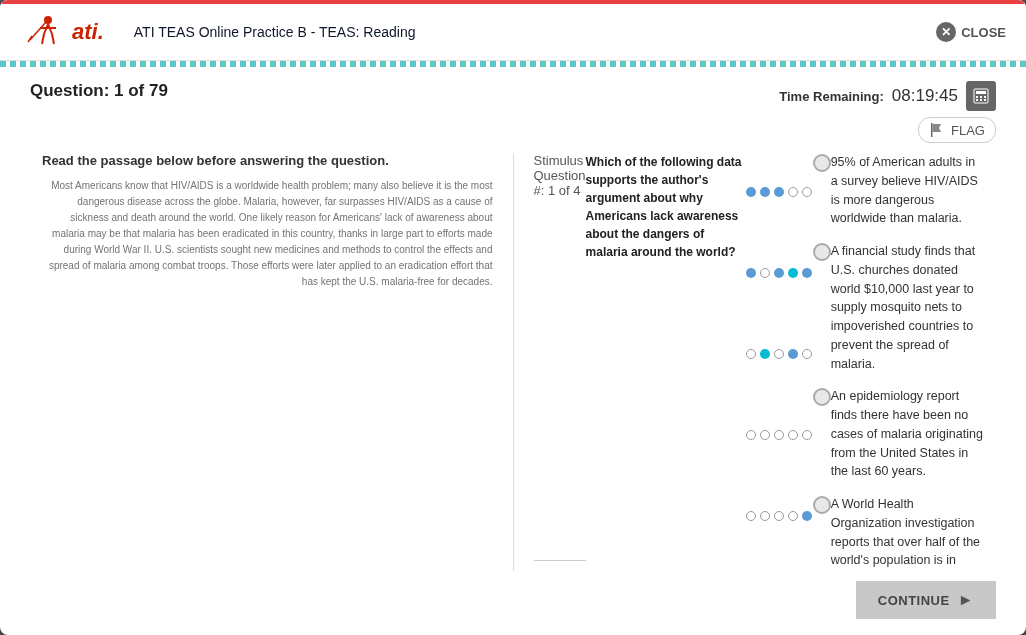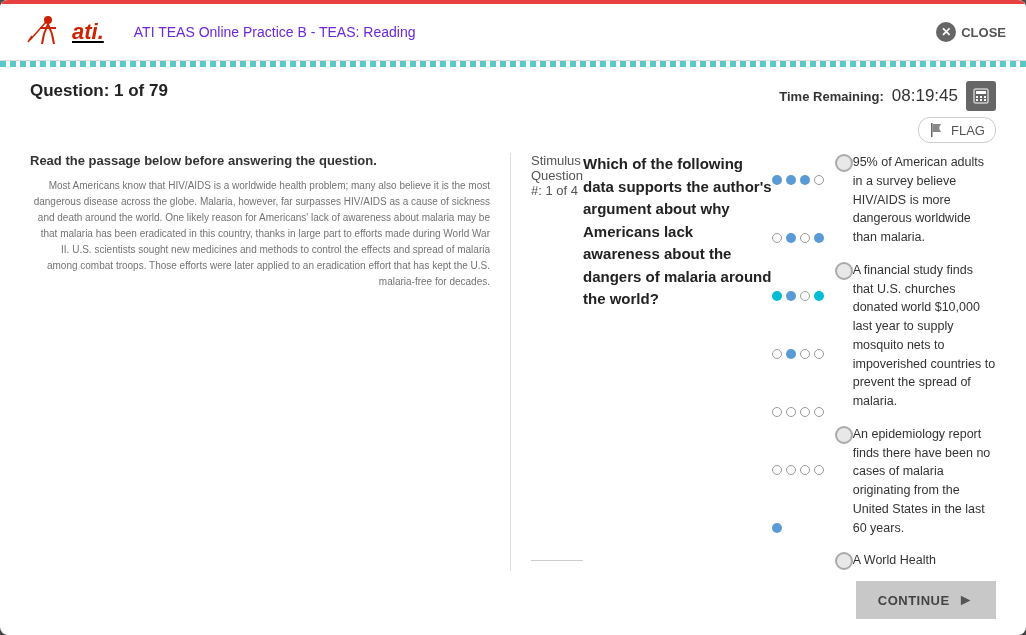--- a/index.html
+++ b/index.html
@@ -26,32 +26,31 @@
       border-top: 4px solid #e84040;
       display: flex;
       align-items: center;
       padding: 8px 20px;
       border-bottom: 1px solid #ddd;
     }
     .logo-area {
       display: flex;
       align-items: center;
       margin-right: 30px;
-      text-decoration: underline;
     }
     .logo-text {
       color: #cc2200;
       font-size: 22px;
       font-weight: bold;
       font-style: italic;
     }
     .header-title {
       flex: 1;
       font-size: 14px;
-      color: #6d28d9;
+      color: #0f172a;
       font-weight: normal;
     }
     .close-btn {
       display: flex;
       align-items: center;
       gap: 5px;
       color: #555;
       font-size: 13px;
       font-weight: bold;
       cursor: pointer;
@@ -137,21 +136,21 @@
       background: #fff;
       padding: 4px 10px;
       border-radius: 12px;
       cursor: pointer;
       font-size: 13px;
       color: #555;
     }
     .content-area {
       display: flex;
       flex: 1;
-      padding: 0 30px;
+      padding: 0 42px;
       gap: 20px;
       overflow: hidden;
     }
     .left-panel {
       flex: 1;
       max-width: 460px;
       overflow-y: auto;
     }
     .passage-instruction {
       font-size: 13px;
@@ -174,21 +173,21 @@
       overflow-y: auto;
     }
     .stimulus-header {
       font-size: 13px;
       color: #555;
       margin-bottom: 10px;
       padding-bottom: 6px;
       border-bottom: 1px solid #ccc;
     }
     .stimulus-question {
-      font-size: 15px;
+      font-size: 12px;
       font-weight: bold;
       color: #222;
       margin-bottom: 12px;
       line-height: 1.5;
     }
     .progress-dots {
       display: flex;
       flex-wrap: wrap;
       gap: 4px;
       margin-bottom: 16px;

